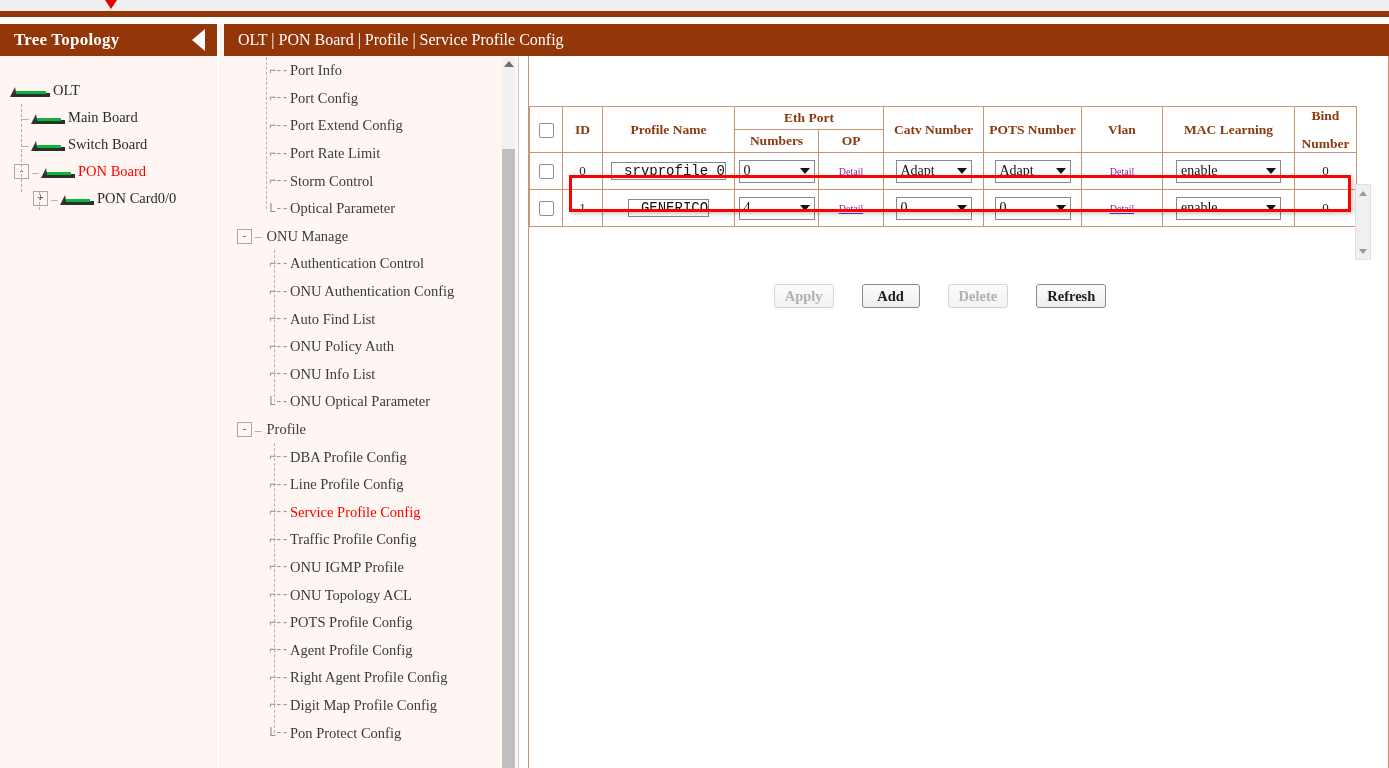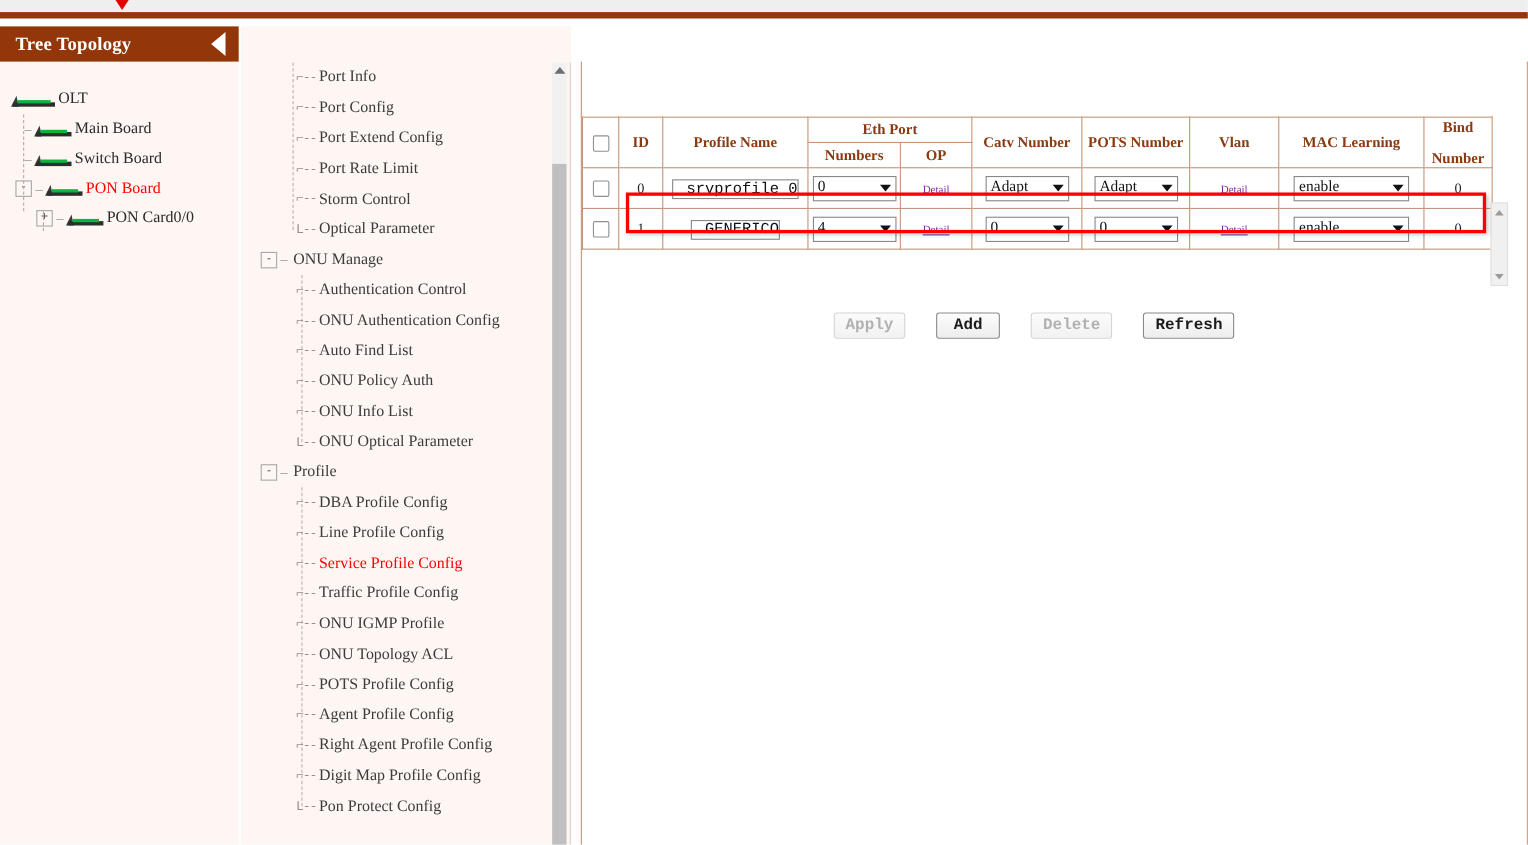--- a/index.html
+++ b/index.html
@@ -388,21 +388,21 @@
     display: flex;
     justify-content: center;
     gap: 28px;
   }
   .btn {
     min-width: 58px;
     height: 24px;
     border: 1px solid #8a8a8a;
     border-radius: 3px;
     background: linear-gradient(#fdfdfd, #ededed);
-    font-family: Liberation Mono, monospace;
+    font-family: Liberation Serif, serif;
     font-size: 14.5px;
     font-weight: bold;
     color: #1c1c1c;
     display: flex;
     align-items: center;
     justify-content: center;
     padding: 0 10px;
     box-sizing: border-box;
     cursor: pointer;
   }
@@ -631,20 +631,21 @@
   <div id="nav-scrollbar">
     <div id="nav-scroll-up">
         <span class="sb-tri-up"></span>
       </div>
     <div id="nav-scroll-thumb"></div>
   </div>
   <div id="nav-divider"></div>
 </div>
 
 <div id="content-area">
+  <div id="content-header">OLT | PON Board | Profile | Service Profile Config</div>
 
   <div id="content-body">
 
     <div id="profile-table-wrap">
       <table class="profile-table">
         <colgroup>
           <col style="width:33px">
             <col style="width:40px">
             <col style="width:132px">
           <col style="width:84px">

